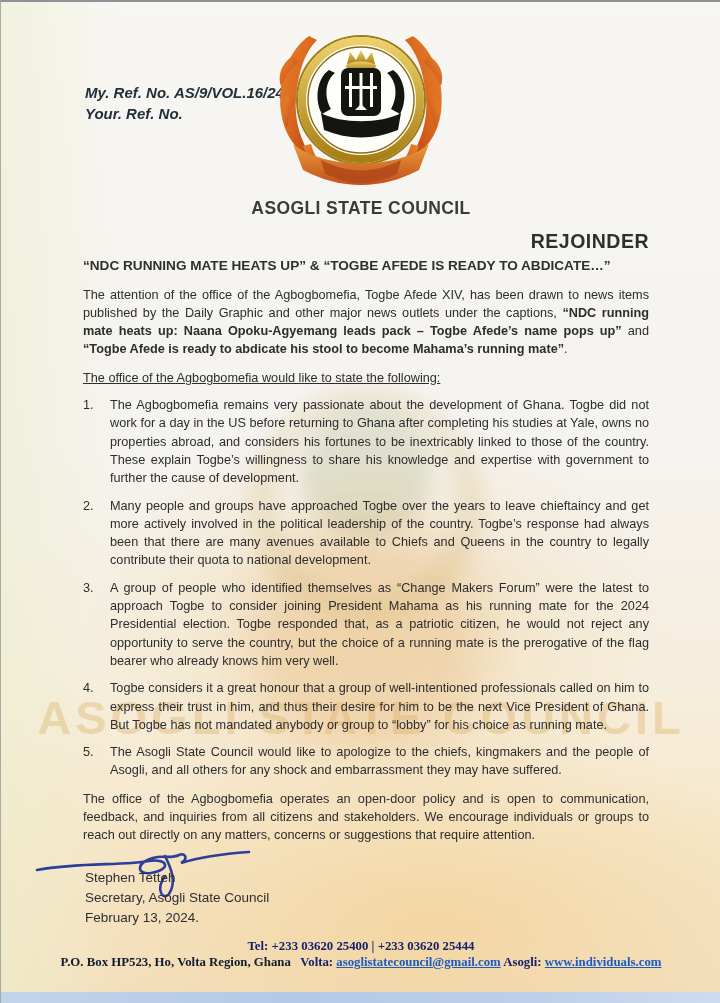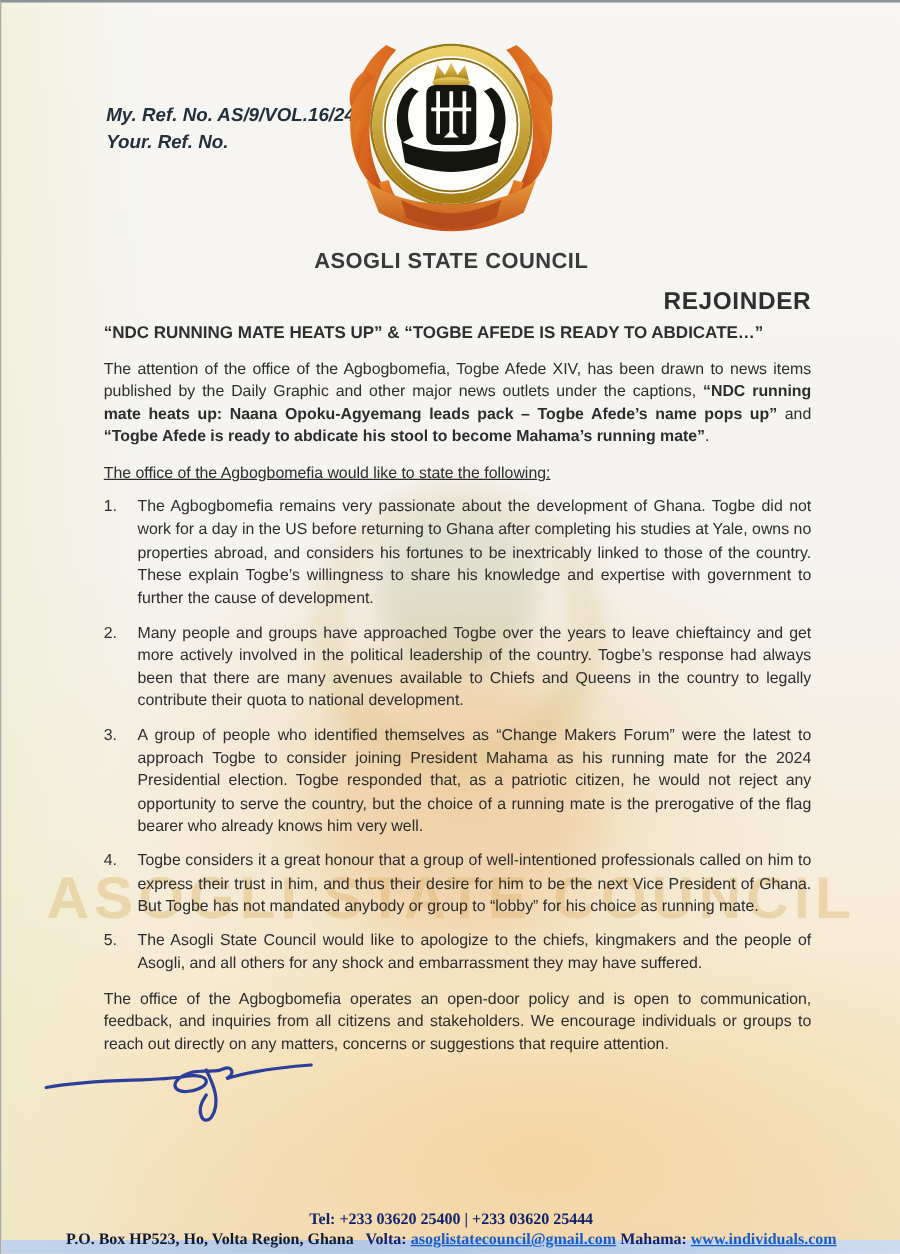--- a/index.html
+++ b/index.html
@@ -37,21 +37,21 @@
   .li{display:flex;margin-top:9px;}
   .li .num{flex:0 0 27px;}
   .li .txt{flex:1;text-align:justify;}
   
   .sig-wrap{position:absolute;left:30px;top:828px;width:260px;height:70px;}
   .sig-name{position:absolute;left:84px;top:866px;font-size:13.5px;line-height:20px;color:#2e2e30;}
   
   .footer{position:absolute;left:0;top:936px;width:100%;text-align:center;
     font-family:"Liberation Serif",serif;font-weight:bold;color:#14226b;}
   .f1{font-size:14px;line-height:17px;}
-  .f2{font-size:12.8px;line-height:16px;margin-top:29px;}
+  .f2{font-size:12.8px;line-height:16px;}
   .f3{font-size:12.8px;line-height:17px;color:#101c2e;}
   .flink{color:#1a5bc4;text-decoration:underline;cursor:pointer;}
   .flabel{color:#14226b;}
 </style>
 </head>
 <body>
 
 <div class="photo">
 
   <div class="wm-crest"></div>
@@ -164,28 +164,33 @@
 
     <div class="sig-wrap">
       <svg width="260" height="70" viewBox="0 0 260 70">
         <g fill="none" stroke="#2a3e9a" stroke-width="2.6" stroke-linecap="round">
           <path d="M6,40 C50,32 90,36 118,31 C138,28 140,40 120,43 C106,45 104,33 122,28 C132,25 140,29 148,25 C154,22 158,29 150,33 C166,28 190,24 218,22"></path>
           <path d="M134,26 C140,38 146,52 138,64 C132,71 124,60 134,46"></path>
         </g>
       </svg>
     </div>
 
+    <div class="sig-name">
+      <div>Stephen Tetteh</div>
+      <div>Secretary, Asogli State Council</div>
+      <div>February 13, 2024.</div>
+    </div>
 
     <div class="footer">
       <div class="f2">Tel: +233 03620 25400 | +233 03620 25444</div>
       <div class="f3">
         <span>P.O. Box HP523, Ho, Volta Region, Ghana</span>&nbsp;&nbsp;
         <span class="flabel">Volta:</span>
         <span class="flink">asoglistatecouncil@gmail.com</span>
-        <span class="flabel">Mahama:</span>
+        <span class="flabel">Asogli:</span>
         <span class="flink">www.individuals.com</span>
       </div>
     </div>
 
   </div>
 
   <div class="bottom-strip"></div>
 </div>
 
 </body></html>

